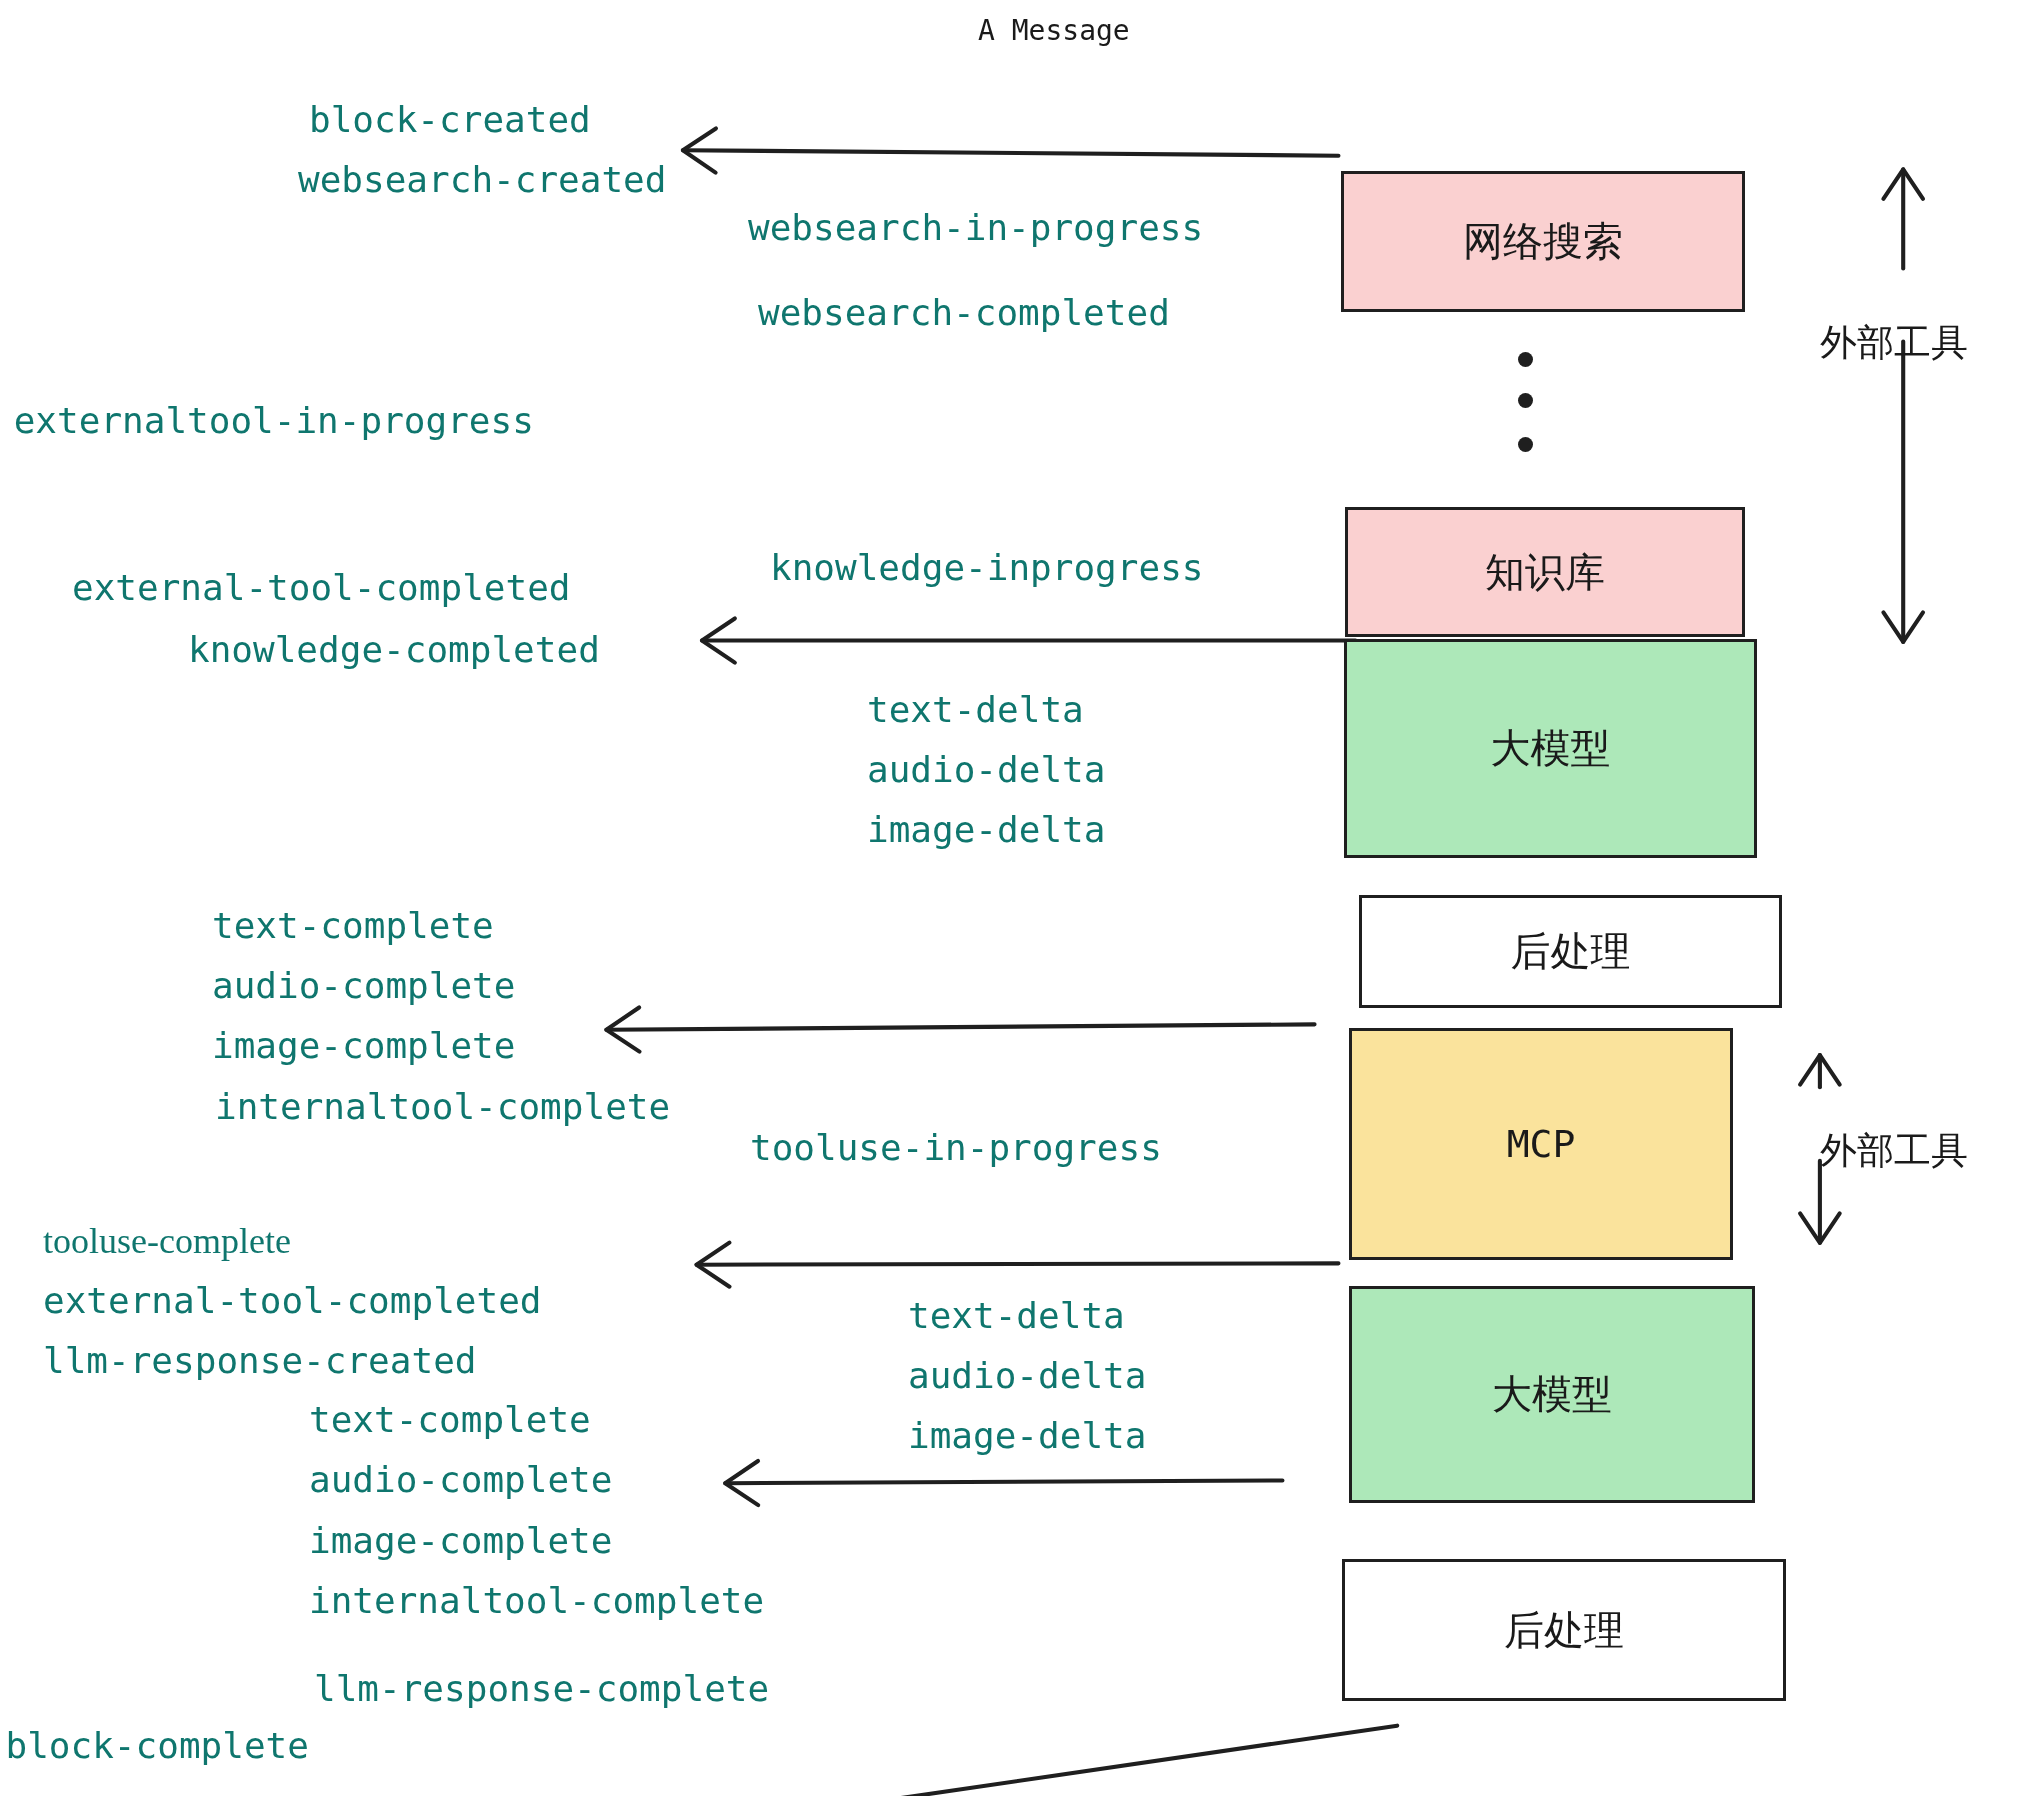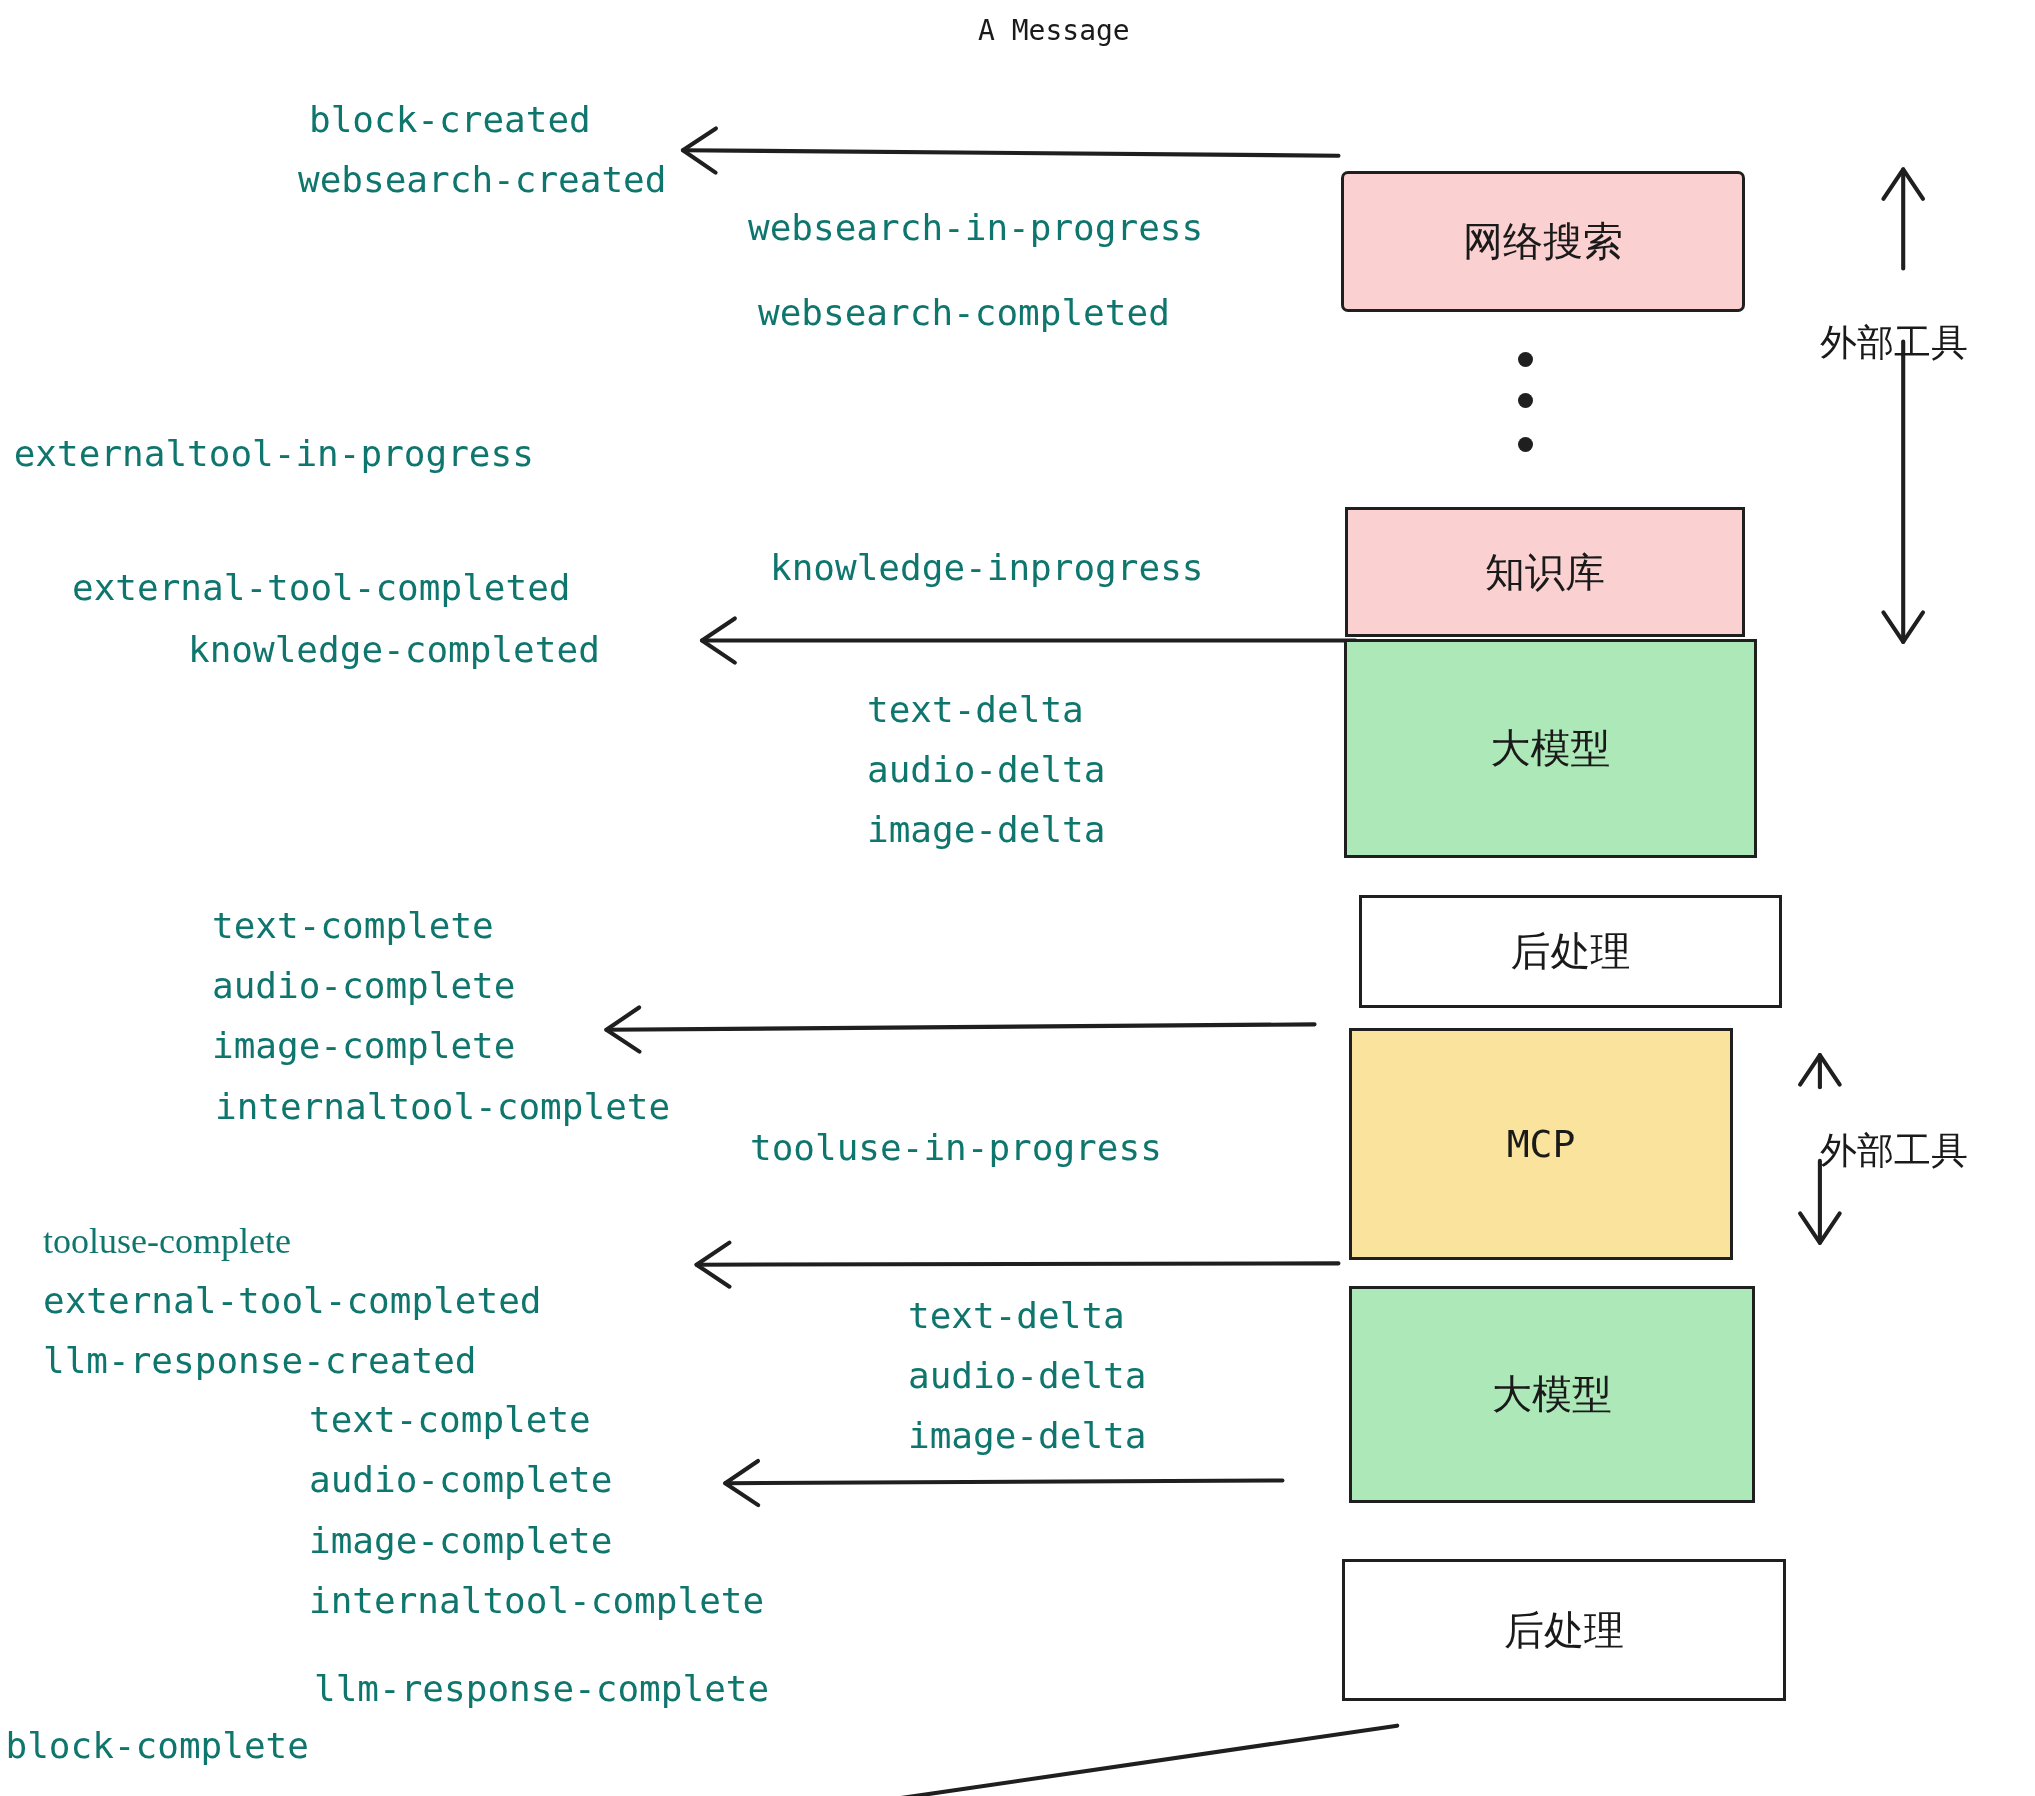--- a/index.html
+++ b/index.html
@@ -118,21 +118,21 @@
           <path d="M2694.0,1588.2 L2665.0,1545.0 L2636.0,1588.2"></path>
         </g>
         <g>
           <line x1="2665" y1="1700" x2="2665" y2="1820"></line>
           <path d="M2636.0,1776.8 L2665.0,1820.0 L2694.0,1776.8"></path>
         </g>
       </g>
   </svg>
 
   <div id="boxes-layer">
-      <div class="box" style="left: 1341px; top: 171px; width: 404px; height: 141px; background: rgb(250, 208, 208); border-radius: 7px;">
+      <div class="box" style="left: 1341px; top: 171px; width: 404px; height: 141px; background: rgb(250, 208, 208);">
         <span class="box-label">网络搜索</span>
       </div>
       <div class="box" style="left: 1345px; top: 507px; width: 400px; height: 130px; background: rgb(250, 208, 208);">
         <span class="box-label">知识库</span>
       </div>
       <div class="box" style="left: 1344px; top: 639px; width: 413px; height: 219px; background: rgb(173, 232, 185);">
         <span class="box-label">大模型</span>
       </div>
       <div class="box" style="left: 1359px; top: 895px; width: 423px; height: 113px; background: rgb(255, 255, 255);">
         <span class="box-label">后处理</span>
@@ -143,21 +143,21 @@
       <div class="box" style="left: 1349px; top: 1286px; width: 406px; height: 217px; background: rgb(173, 232, 185);">
         <span class="box-label">大模型</span>
       </div>
       <div class="box" style="left: 1342px; top: 1559px; width: 444px; height: 142px; background: rgb(255, 255, 255);">
         <span class="box-label">后处理</span>
       </div>
     </div>
   <div id="left-layer">
       <div class="lbl" style="left: 309px; top: 102px;">block-created</div>
       <div class="lbl" style="left: 298px; top: 162px;">websearch-created</div>
-      <div class="lbl" style="left: 13.7px; top: 403px; margin-top: 33px;">externaltool-in-progress</div>
+      <div class="lbl" style="left: 13.7px; top: 403px;">externaltool-in-progress</div>
       <div class="lbl" style="left: 72px; top: 570px;">external-tool-completed</div>
       <div class="lbl" style="left: 188px; top: 632px;">knowledge-completed</div>
       <div class="lbl" style="left: 212px; top: 908px;">text-complete</div>
       <div class="lbl" style="left: 212px; top: 968px;">audio-complete</div>
       <div class="lbl" style="left: 212px; top: 1028px;">image-complete</div>
       <div class="lbl" style="left: 215px; top: 1089px;">internaltool-complete</div>
       <div class="lbl" style="left: 43px; top: 1223px; font-family: Liberation Serif, serif;">tooluse-complete</div>
       <div class="lbl" style="left: 43px; top: 1283px;">external-tool-completed</div>
       <div class="lbl" style="left: 43px; top: 1343px;">llm-response-created</div>
       <div class="lbl" style="left: 309px; top: 1402px;">text-complete</div>

